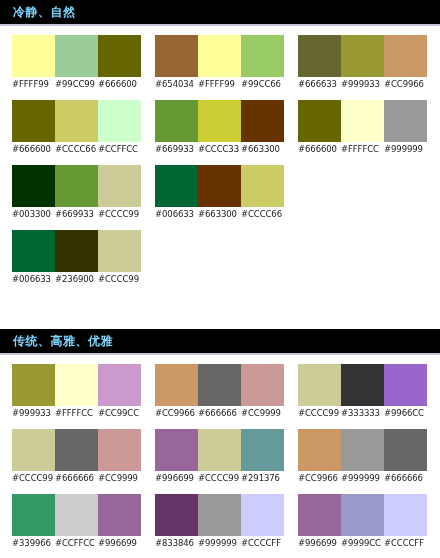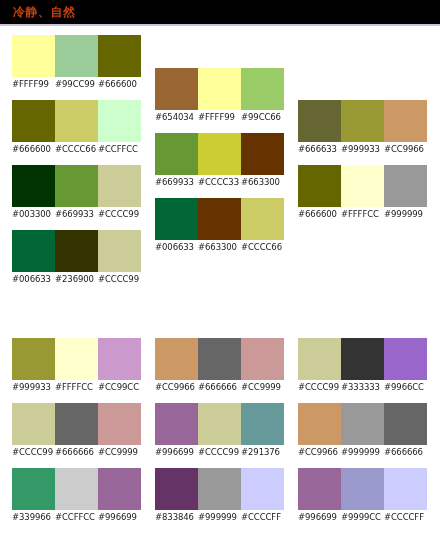--- a/index.html
+++ b/index.html
@@ -27,33 +27,33 @@
   .section-header {
     width: 440px;
     height: 26px;
     background: #000000;
     border-bottom: 2px solid #c9c3d8;
     display: flex;
     align-items: center;
     padding-left: 13px;
   }
   .section-title {
-    color: #c2410c;
+    color: #7dd3fc;
     font-size: 12px;
     font-weight: bold;
     letter-spacing: 0.5px;
     line-height: 1;
     white-space: nowrap;
   }
 
   
   .columns {
     display: flex;
     flex-direction: row;
-    align-items: center;
+    align-items: flex-start;
     padding-left: 12px;
     padding-top: 9px;
   }
   .column {
     width: 129px;
     margin-right: 14px;
     display: flex;
     flex-direction: column;
   }
   .column:last-child { margin-right: 0; }
@@ -214,20 +214,23 @@
               <div class="label">#999999</div>
             </div>
           </div>
         </div>
       </div>
   </div>
 
   <div class="section-gap"></div>
 
   <div class="section">
+    <div class="section-header">
+      <span class="section-title">传统、高雅、优雅</span>
+    </div>
     <div class="columns" id="cols-1">
         <div class="column">
           <div class="palette">
             <div class="swatch-row">
               <div class="swatch" style="background-color: rgb(153, 153, 51);"></div>
               <div class="swatch" style="background-color: rgb(255, 255, 204);"></div>
               <div class="swatch" style="background-color: rgb(204, 153, 204);"></div>
             </div>
             <div class="label-row">
               <div class="label">#999933</div>

